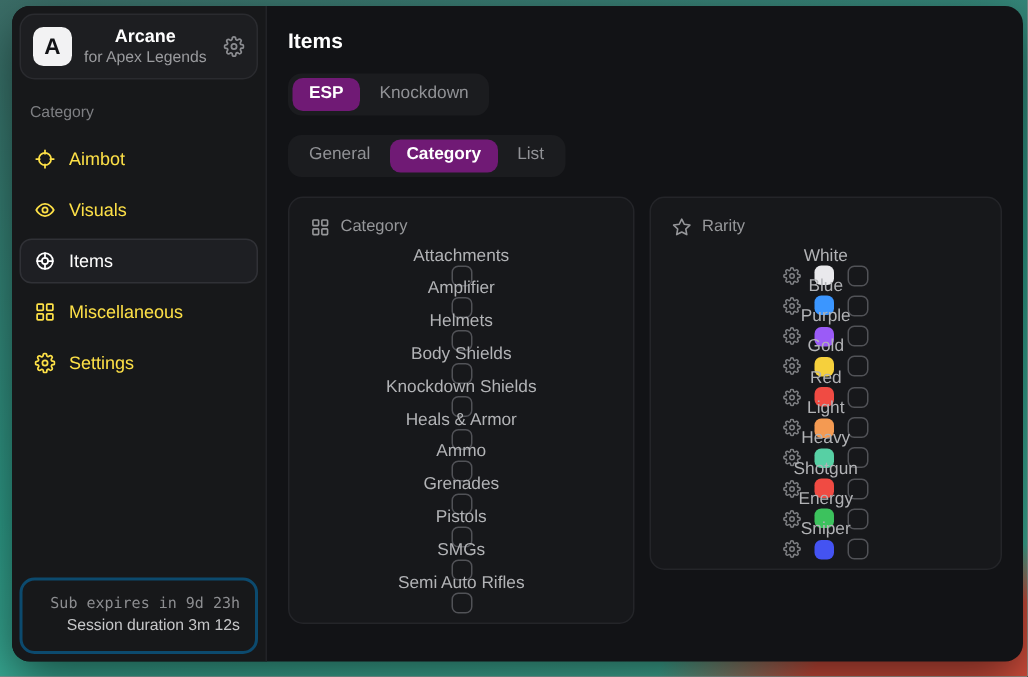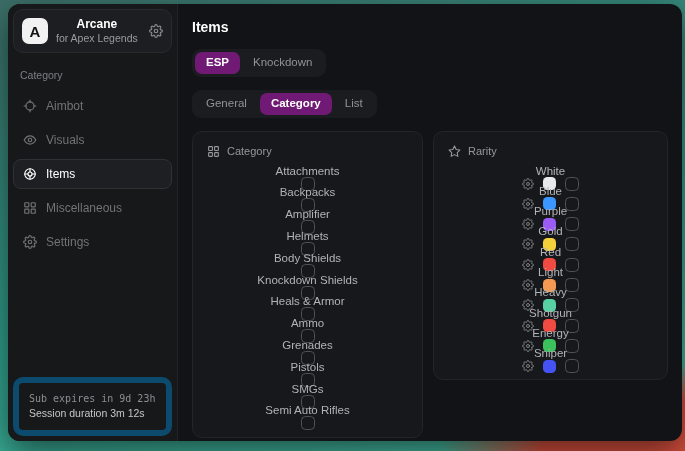--- a/index.html
+++ b/index.html
@@ -37,28 +37,28 @@
   }
   .app-titles{line-height:1.25;min-width:0;}
   .app-title{color:#ffffff;font-size:12px;font-weight:bold;text-align:center;}
   .app-subtitle{color:#9a9b9e;font-size:10.5px;}
   .app-gear{margin-left:auto;color:#8b8c90;cursor:pointer;display:flex;}
   .section-label{color:#7e7f83;font-size:10.5px;margin:16px 7px 8px;}
   .nav{display:flex;flex-direction:column;}
   .nav-item{
     display:flex;align-items:center;gap:9px;
     padding:7px 9px;margin:2px 0;border-radius:8px;
-    border:1px solid transparent;color:#737373;font-size:12px;cursor:pointer;
+    border:1px solid transparent;color:#fde047;font-size:12px;cursor:pointer;
   }
   .nav-item.active{background:#1e1f23;border-color:#303136;color:#fff;}
   .icon{display:inline-flex;align-items:center;justify-content:center;}
   .icon svg{display:block;}
   .status-card{
-    margin-top:auto;border:6px solid #0c4a6e;border-radius:10px;
-    padding:8px 10px;line-height:1.5;
+    margin-top:auto;border:2px solid #0c4a6e;border-radius:10px;
+    padding:8px 10px;line-height:1.5;text-align:right;
   }
   .status-line1{font-family:"DejaVu Sans Mono",monospace;color:#8d8e91;font-size:10px;}
   .status-line2{color:#c6c7c9;font-size:10.5px;}
   
   .main{flex:1;box-sizing:border-box;padding:12px 14px;display:flex;flex-direction:column;min-width:0;}
   .page-title{margin:3px 0 14px;font-size:14px;font-weight:bold;color:#ffffff;}
   .seg{
     display:inline-flex;align-self:flex-start;background:#1b1c1f;
     border-radius:9px;padding:3px;gap:2px;margin-bottom:13px;
   }
@@ -190,24 +190,20 @@
                 </svg>
               </span>
             <span>Category</span>
           </div>
           <div id="category-rows">
               <div class="row">
                 <span class="row-label">Attachments</span>
                 <span class="checkbox"></span>
               </div>
               <div class="row">
-                <span class="row-label">Backpacks</span>
-                <span class="checkbox"></span>
-              </div>
-              <div class="row">
                 <span class="row-label">Amplifier</span>
                 <span class="checkbox"></span>
               </div>
               <div class="row">
                 <span class="row-label">Helmets</span>
                 <span class="checkbox"></span>
               </div>
               <div class="row">
                 <span class="row-label">Body Shields</span>
                 <span class="checkbox"></span>

